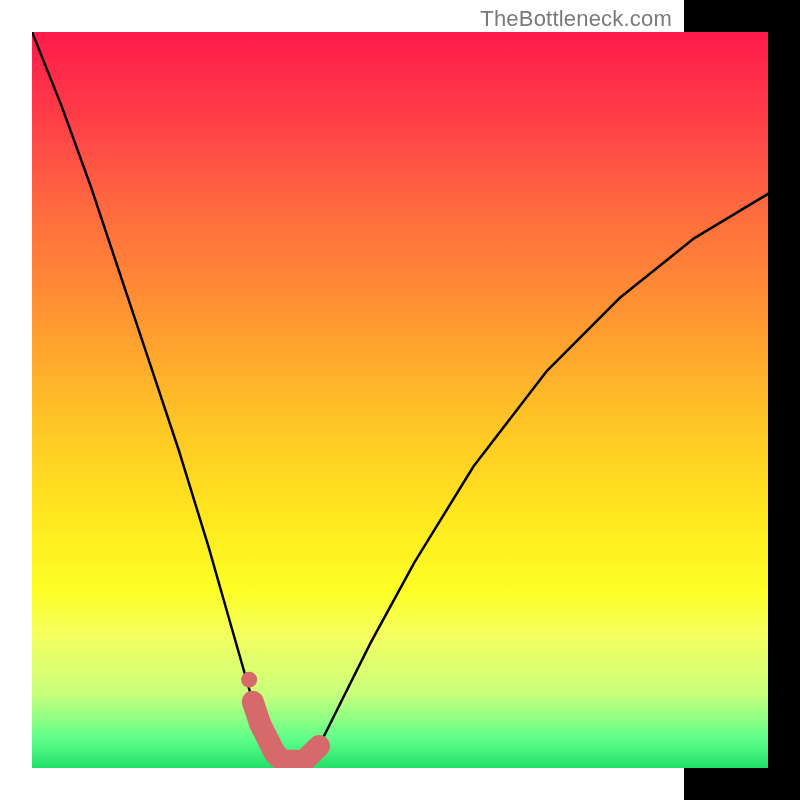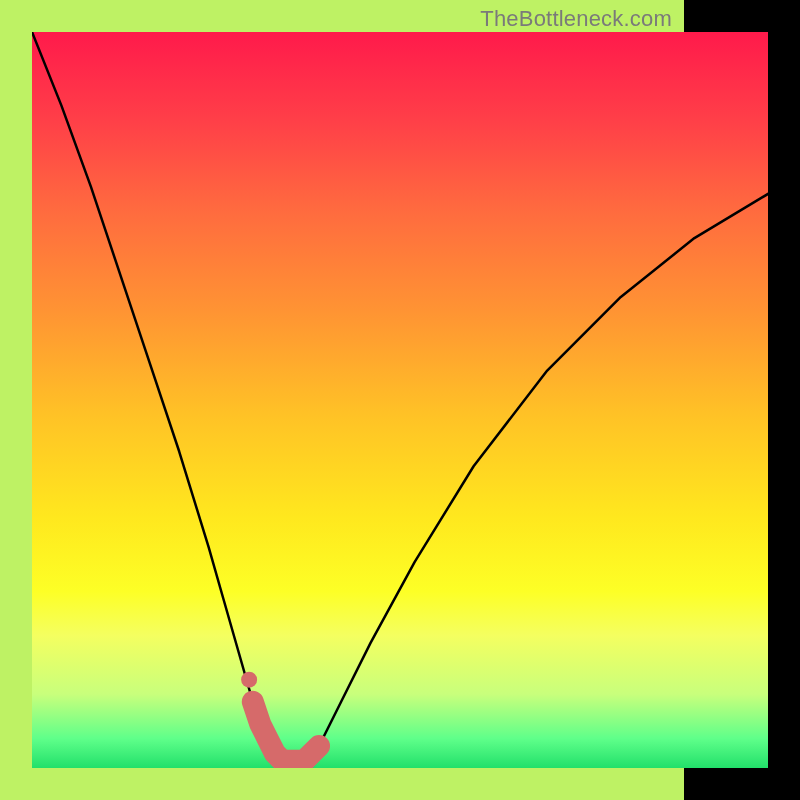--- a/index.html
+++ b/index.html
@@ -10,21 +10,21 @@
     background: #000;
     overflow: hidden;
     font-family: Arial, Helvetica, sans-serif;
   }
   .frame {
     position: absolute;
     left: 0;
     top: 0;
     width: 684px;
     height: 800px;
-    background: #bef264;
+    background: #ffffff;
     text-align: center;
   }
   .plot {
     position: absolute;
     left: 32px;
     top: 32px;
     width: 736px;
     height: 736px;
     background: linear-gradient(
       to bottom,

